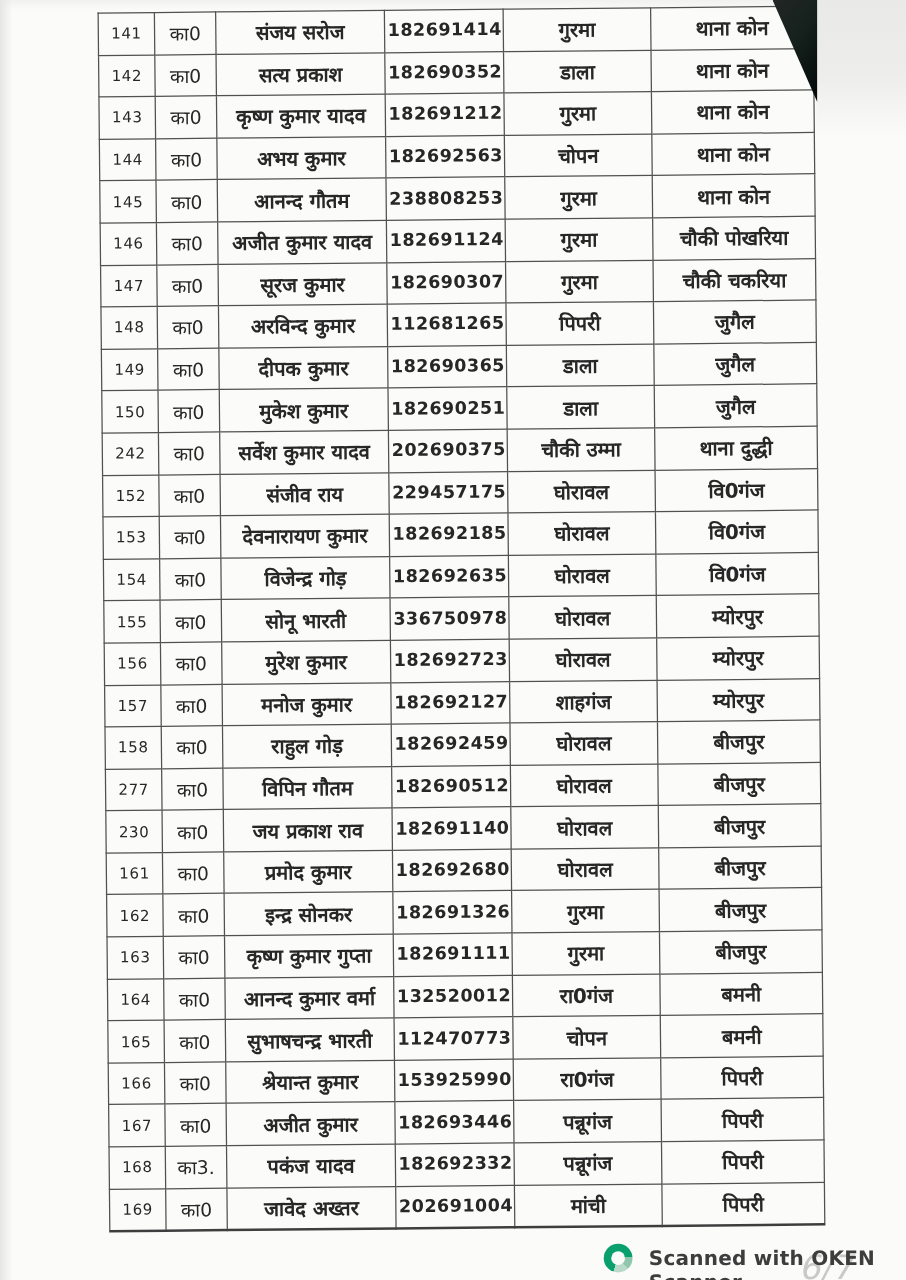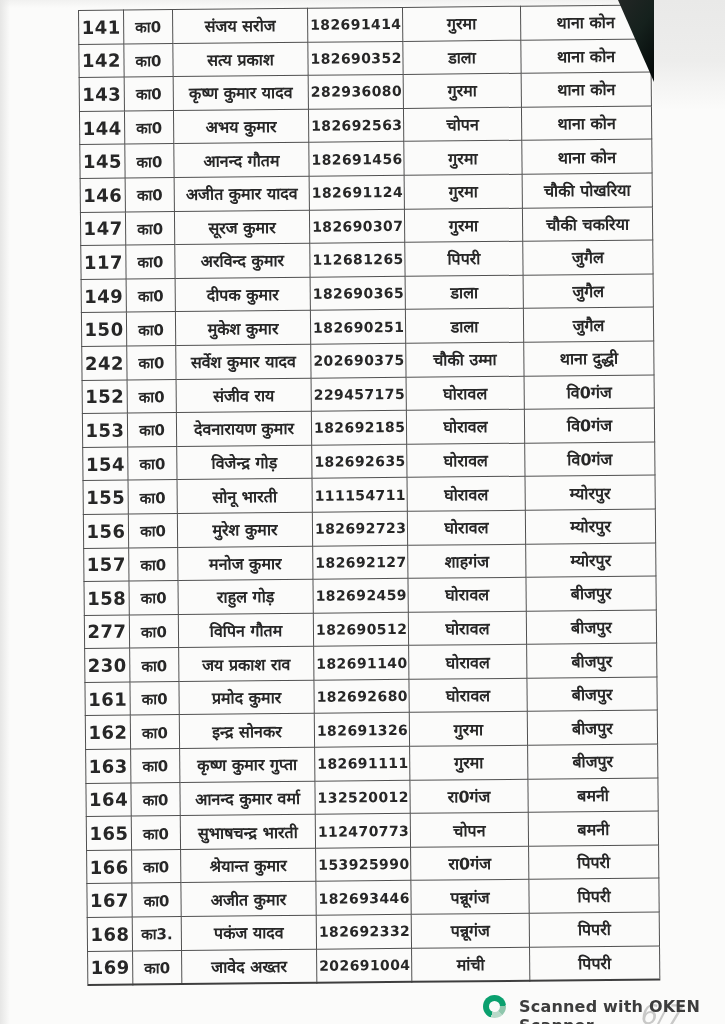--- a/index.html
+++ b/index.html
@@ -55,22 +55,22 @@
   table.roster td {
     border: 1px solid #515151;
     height: 32.6px;
     text-align: center;
     vertical-align: middle;
     color: #272727;
     padding: 0 2px;
     overflow: hidden;
     white-space: nowrap;
   }
-  td.col-sno      { font-size: 18px; font-weight: 700; letter-spacing: 0.5px; }
-  td.col-rank     { font-size: 15px; font-weight: 700; }
+  td.col-sno      { font-size: 12px; font-weight: 400; letter-spacing: 0.5px; }
+  td.col-rank     { font-size: 15px; font-weight: 400; }
   td.col-name     { font-size: 16px; font-weight: 600; }
   td.col-number   { font-size: 14px; font-weight: 600; letter-spacing: 0.4px; }
   td.col-location { font-size: 16px; font-weight: 700; }
   td.col-station  { font-size: 16px; font-weight: 600; }
 
   .footer {
     position: absolute;
     left: 0; right: 0; bottom: 0;
     height: 40px;
     z-index: 20;
@@ -141,58 +141,58 @@
             <td class="col-rank">का0</td>
             <td class="col-name">सत्य प्रकाश</td>
             <td class="col-number">182690352</td>
             <td class="col-location">डाला</td>
             <td class="col-station">थाना कोन</td>
           </tr>
           <tr>
             <td class="col-sno">143</td>
             <td class="col-rank">का0</td>
             <td class="col-name">कृष्ण कुमार यादव</td>
-            <td class="col-number">282936080</td>
+            <td class="col-number">182691212</td>
             <td class="col-location">गुरमा</td>
             <td class="col-station">थाना कोन</td>
           </tr>
           <tr>
             <td class="col-sno">144</td>
             <td class="col-rank">का0</td>
             <td class="col-name">अभय कुमार</td>
             <td class="col-number">182692563</td>
             <td class="col-location">चोपन</td>
             <td class="col-station">थाना कोन</td>
           </tr>
           <tr>
             <td class="col-sno">145</td>
             <td class="col-rank">का0</td>
             <td class="col-name">आनन्द गौतम</td>
-            <td class="col-number">182691456</td>
+            <td class="col-number">238808253</td>
             <td class="col-location">गुरमा</td>
             <td class="col-station">थाना कोन</td>
           </tr>
           <tr>
             <td class="col-sno">146</td>
             <td class="col-rank">का0</td>
             <td class="col-name">अजीत कुमार यादव</td>
             <td class="col-number">182691124</td>
             <td class="col-location">गुरमा</td>
             <td class="col-station">चौकी पोखरिया</td>
           </tr>
           <tr>
             <td class="col-sno">147</td>
             <td class="col-rank">का0</td>
             <td class="col-name">सूरज कुमार</td>
             <td class="col-number">182690307</td>
             <td class="col-location">गुरमा</td>
             <td class="col-station">चौकी चकरिया</td>
           </tr>
           <tr>
-            <td class="col-sno">117</td>
+            <td class="col-sno">148</td>
             <td class="col-rank">का0</td>
             <td class="col-name">अरविन्द कुमार</td>
             <td class="col-number">112681265</td>
             <td class="col-location">पिपरी</td>
             <td class="col-station">जुगैल</td>
           </tr>
           <tr>
             <td class="col-sno">149</td>
             <td class="col-rank">का0</td>
             <td class="col-name">दीपक कुमार</td>
@@ -237,21 +237,21 @@
             <td class="col-rank">का0</td>
             <td class="col-name">विजेन्द्र गोड़</td>
             <td class="col-number">182692635</td>
             <td class="col-location">घोरावल</td>
             <td class="col-station">वि0गंज</td>
           </tr>
           <tr>
             <td class="col-sno">155</td>
             <td class="col-rank">का0</td>
             <td class="col-name">सोनू भारती</td>
-            <td class="col-number">111154711</td>
+            <td class="col-number">336750978</td>
             <td class="col-location">घोरावल</td>
             <td class="col-station">म्योरपुर</td>
           </tr>
           <tr>
             <td class="col-sno">156</td>
             <td class="col-rank">का0</td>
             <td class="col-name">मुरेश कुमार</td>
             <td class="col-number">182692723</td>
             <td class="col-location">घोरावल</td>
             <td class="col-station">म्योरपुर</td>

